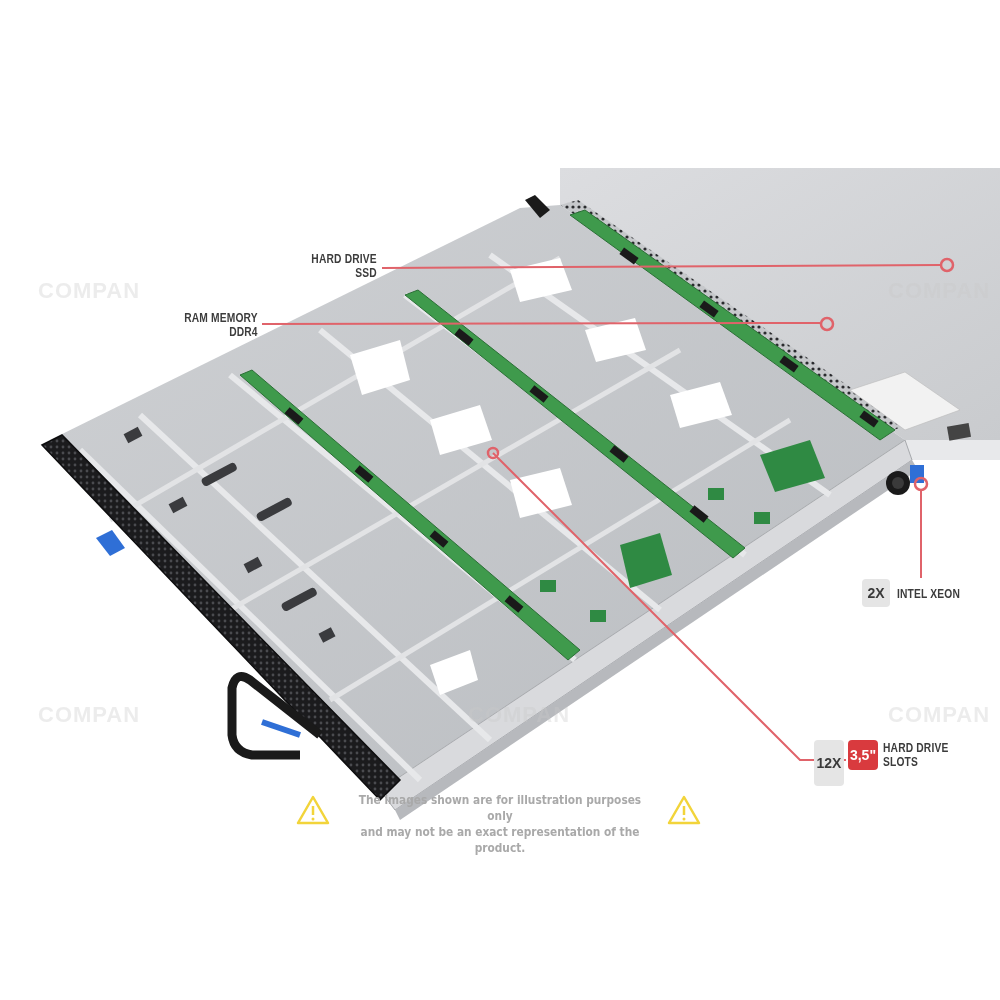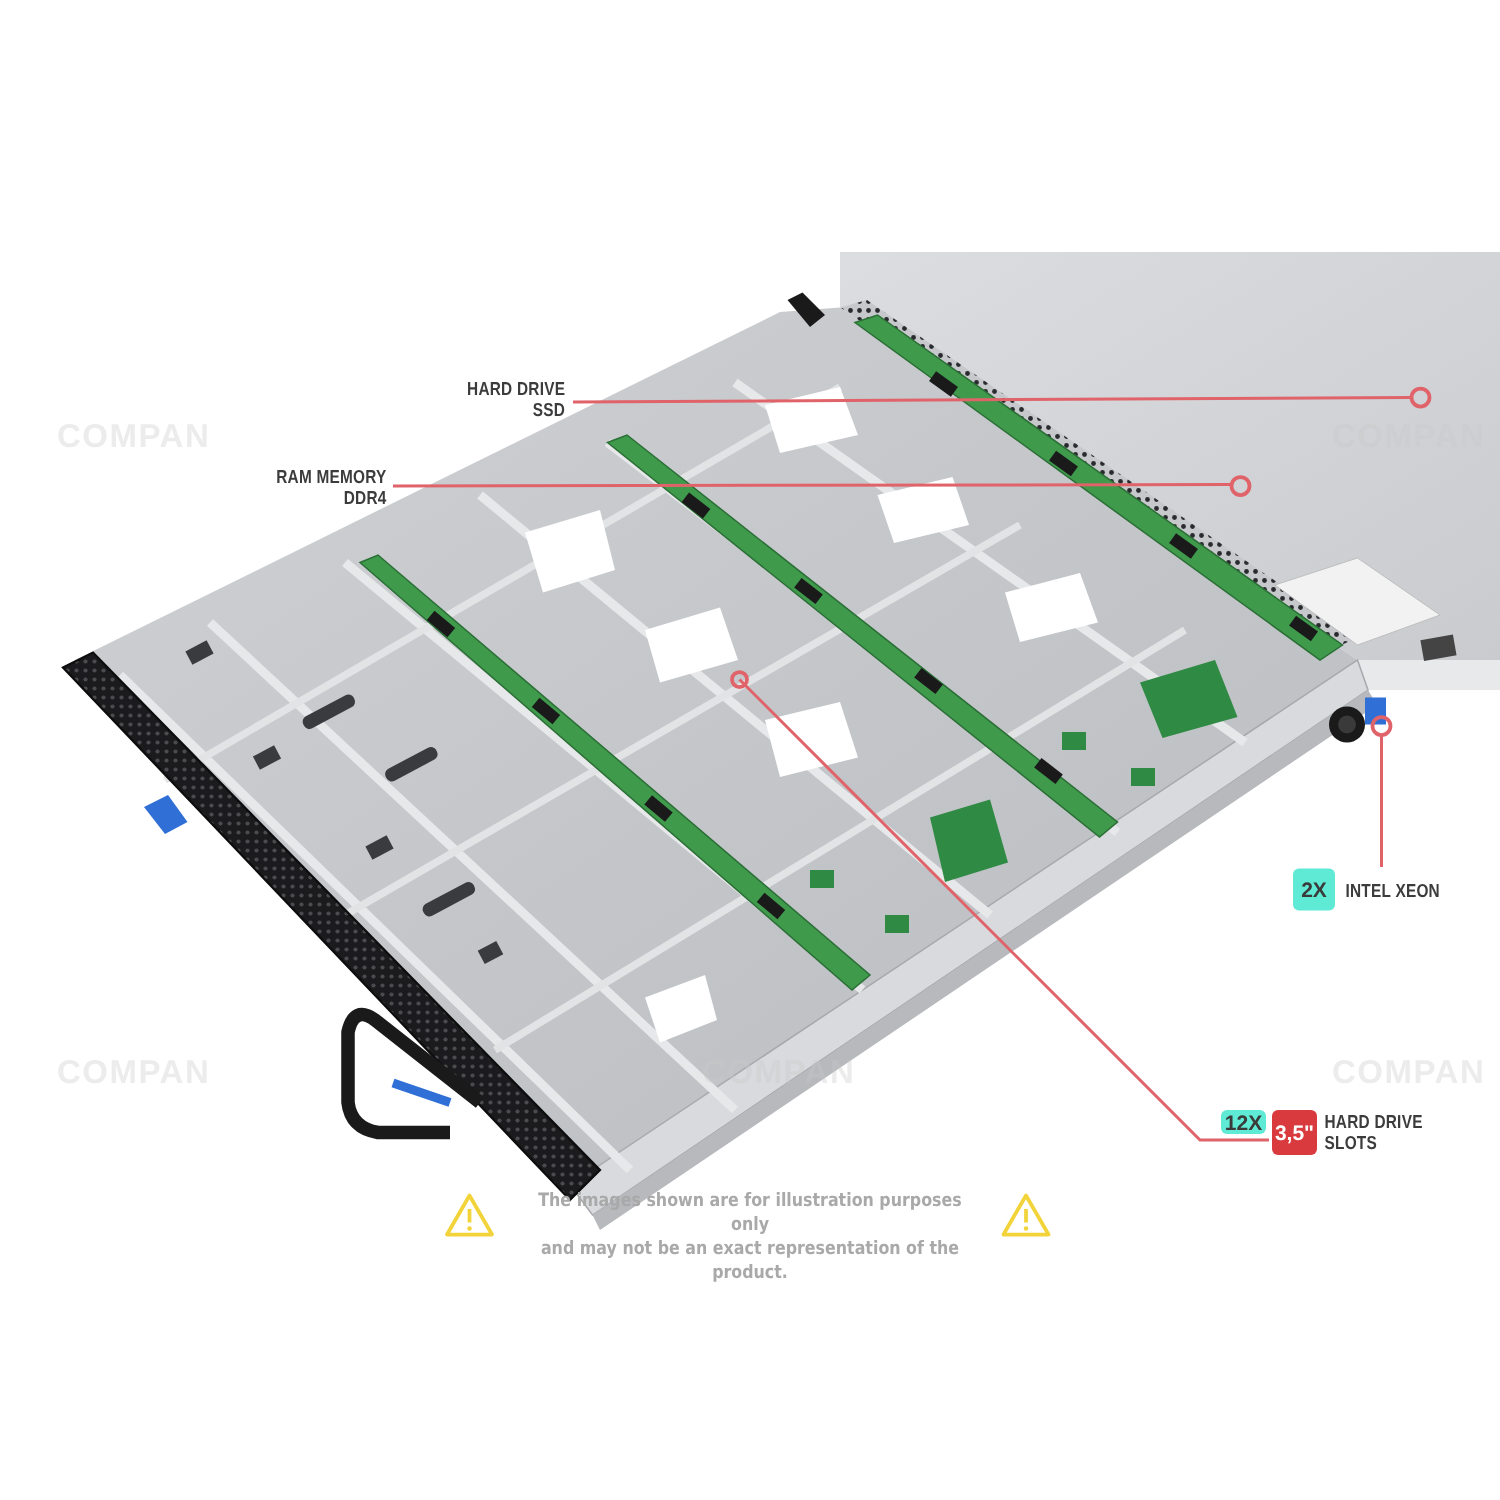--- a/index.html
+++ b/index.html
@@ -2,21 +2,21 @@
 <html><head>
 <meta charset="utf-8">
 <style>
   html, body { margin:0; padding:0; background:#ffffff; }
   body { width:1000px; height:1000px; position:relative; overflow:hidden; font-family:"Liberation Sans", sans-serif; }
   .stage { position:absolute; left:0; top:0; width:1000px; height:1000px; }
   svg.chassis { position:absolute; left:0; top:0; width:1000px; height:1000px; }
   .label { position:absolute; font-family:"Liberation Sans", sans-serif; font-weight:bold; color:#3c3c3c; font-size:12.5px; line-height:14px; letter-spacing:0.2px; transform:scaleX(0.82); transform-origin:right top; text-align:right; }
   .label.left { transform-origin:left top; text-align:left; }
   .badge { position:absolute; font-family:"Liberation Sans", sans-serif; font-weight:bold; font-size:14px; display:flex; align-items:center; justify-content:center; border-radius:4px; }
-  .badge.grey { background:#5eead4; color:#3a3a3a; }
+  .badge.grey { background:#e5e5e5; color:#3a3a3a; }
   .badge.red { background:#d93a3e; color:#ffffff; }
   .disclaimer { position:absolute; left:335px; top:792px; width:330px; text-align:center; color:#a9a9a9; font-weight:bold; font-size:12.3px; line-height:16px; font-family:"DejaVu Sans", sans-serif; transform:scaleX(0.86); transform-origin:center top; }
   .warn { position:absolute; width:34px; height:30px; }
   .wm { position:absolute; color:rgba(200,200,200,0.35); font-weight:bold; font-size:22px; letter-spacing:1px; font-family:"Liberation Sans", sans-serif; }
 </style>
 </head>
 <body>
 
 <div class="stage">
 
@@ -157,21 +157,21 @@
   </div>
 
   <div class="label" style="right:742px;top:311px;">
     <div>RAM MEMORY</div>
     <div>DDR4</div>
   </div>
 
   <div class="badge grey" style="left:862px;top:579px;width:28px;height:28px;">2X</div>
   <div class="label left" style="left:897px;top:587px;">INTEL XEON</div>
 
-  <div class="badge grey" style="left:814px;top:740px;width:30px;height:16px;">12X</div>
+  <div class="badge grey" style="left:814px;top:740px;width:30px;height:46px;">12X</div>
   <div class="badge red" style="left:848px;top:740px;width:30px;height:30px;">3,5"</div>
   <div class="label left" style="left:883px;top:741px;">
     <div>HARD DRIVE</div>
     <div>SLOTS</div>
   </div>
 
   <svg class="warn" style="left:296px;top:795px;" viewBox="0 0 34 30">
     <path d="M17 2 L32 28 L2 28 Z" fill="none" stroke="#f2d43a" stroke-width="2.5" stroke-linejoin="round"></path>
     <line x1="17" y1="11" x2="17" y2="20" stroke="#f2d43a" stroke-width="2.5"></line>
     <circle cx="17" cy="24" r="1.5" fill="#f2d43a"></circle>

